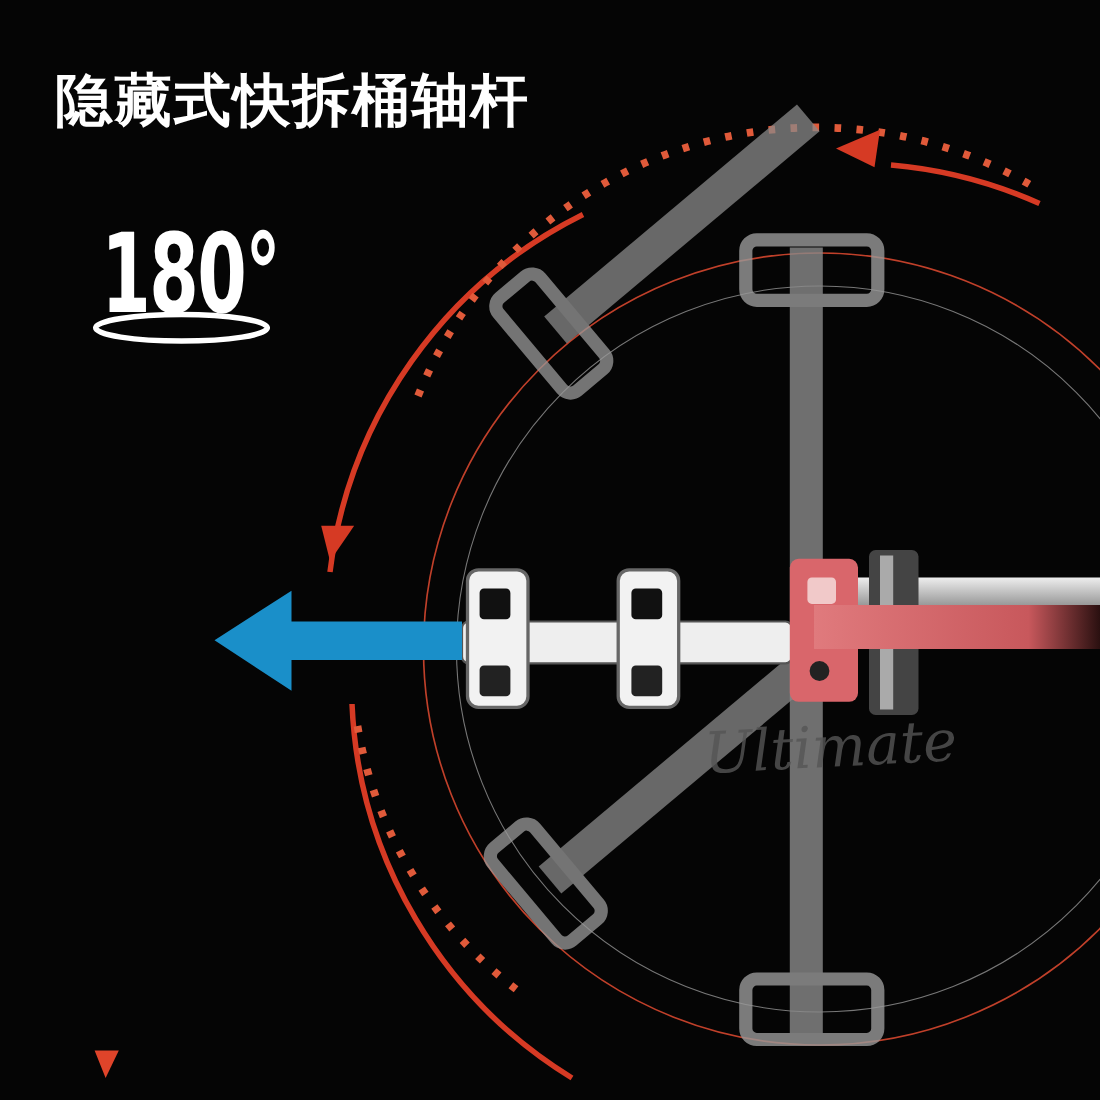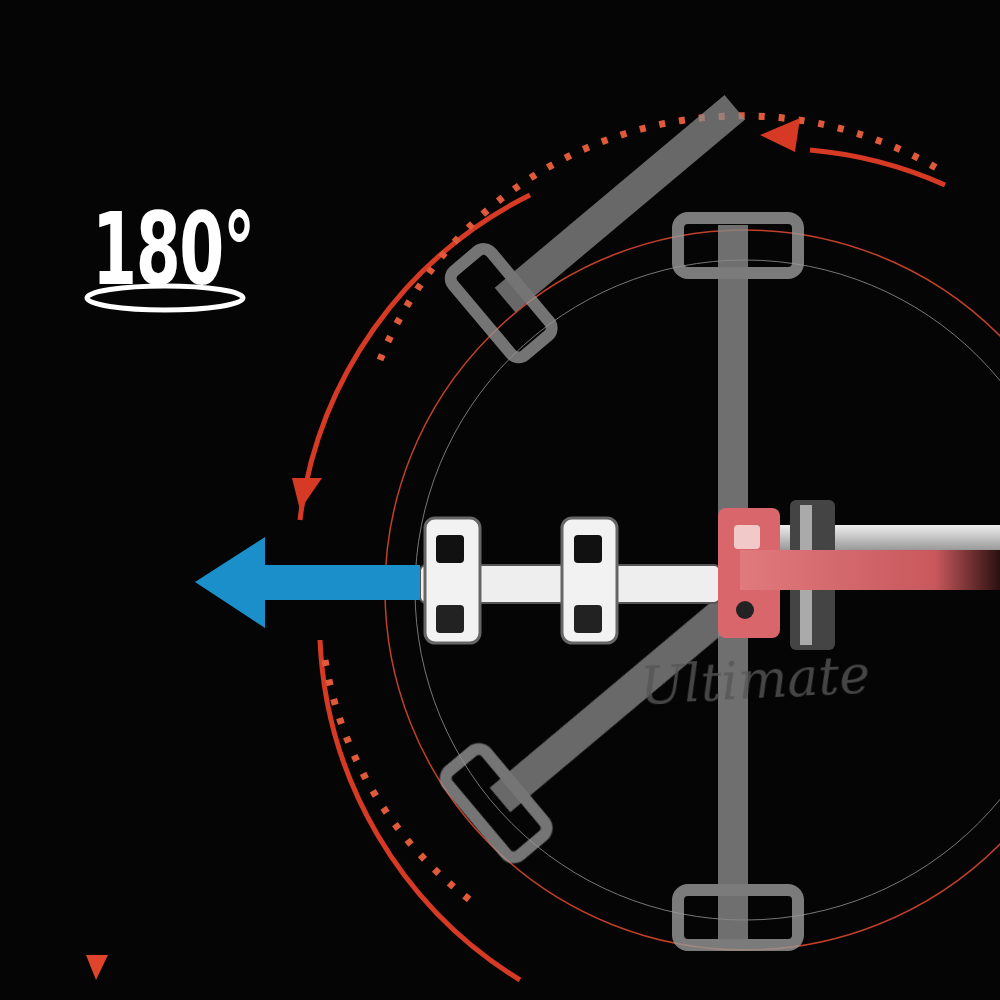--- a/index.html
+++ b/index.html
@@ -79,15 +79,16 @@
       <rect x="740" y="550" width="260" height="40" fill="url(#pinkfade)"></rect>
       <rect x="734" y="525" width="26" height="24" rx="4" fill="#f1c9c9"></rect>
       <circle cx="745" cy="610" r="9" fill="#222"></circle>
     </g>
 
     <polygon points="195,582 265,537 265,565 420,565 420,600 265,600 265,628" fill="#1a8fc9"></polygon>
 
     <ellipse cx="165" cy="298" rx="78" ry="12" fill="none" stroke="#fff" stroke-width="5"></ellipse>
   </svg>
 
+  <div id="title">隐藏式快拆桶轴杆</div>
   <div id="deg">180°</div>
   <div id="brand">Ultimate</div>
 </div>
 
 </body></html>

